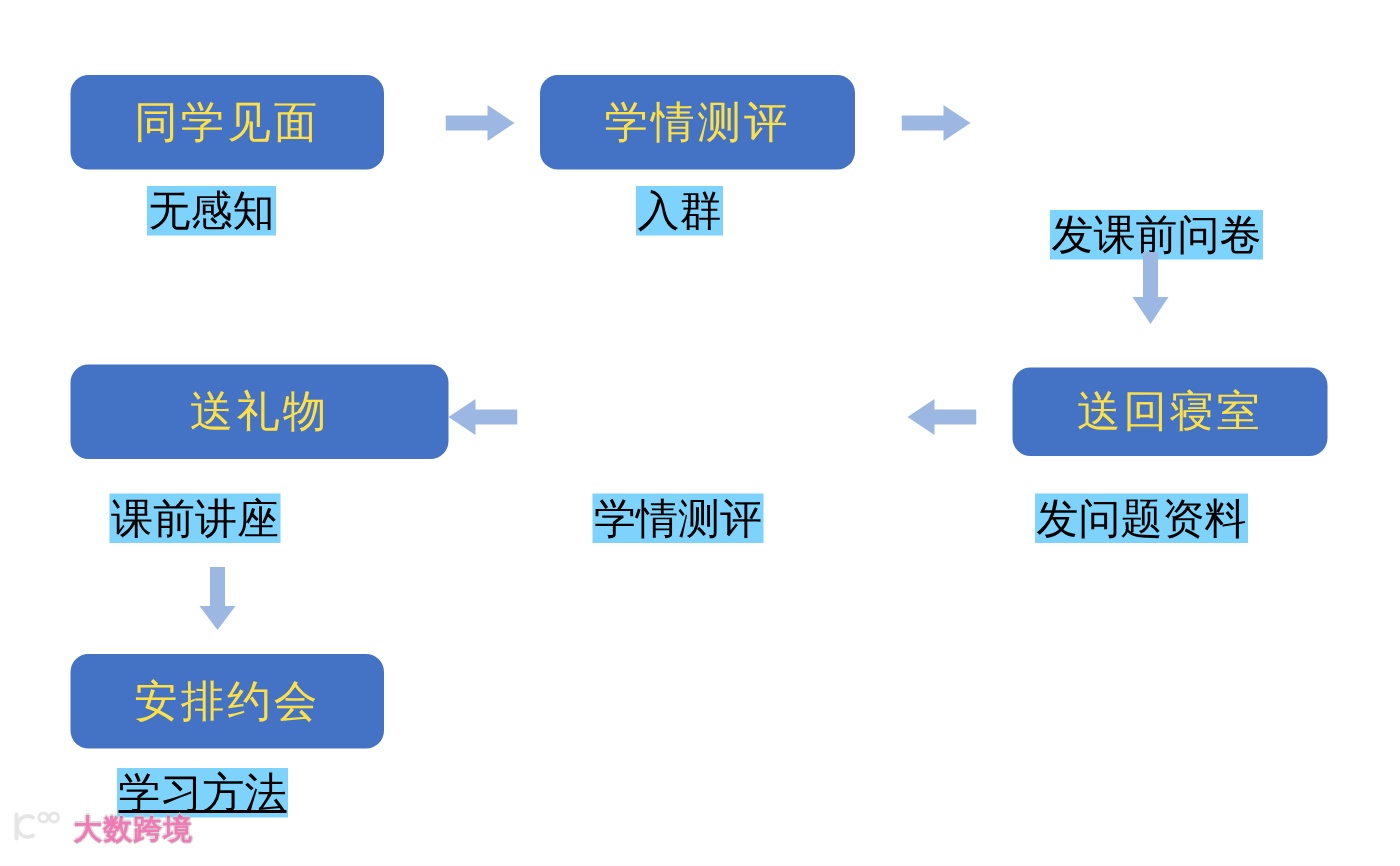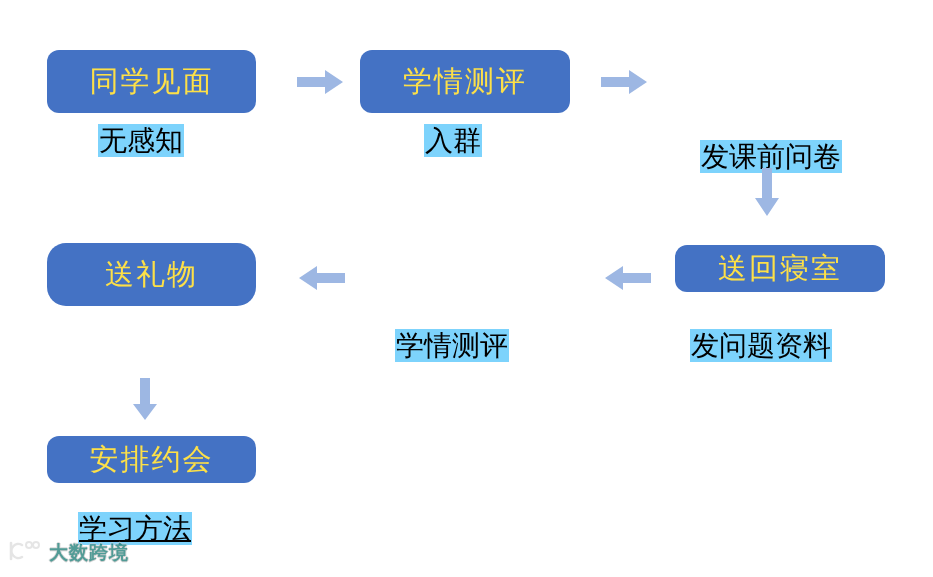--- a/index.html
+++ b/index.html
@@ -59,21 +59,21 @@
     display: flex;
     align-items: center;
     gap: 7px;
     opacity: 0.72;
     pointer-events: none;
   }
   #watermark .wm-logo { display: block; }
   #watermark .wm-text {
     font-size: 19px;
     font-weight: bold;
-    color: #0f766e;
+    color: #ec4899;
     letter-spacing: 1px;
     text-shadow:
       0 1px 0 #bdbdbd,
       1px 0 0 #cfcfcf,
       -1px 0 0 #cfcfcf,
       0 -1px 0 #cfcfcf;
     white-space: nowrap;
   }
 </style>
 </head>
@@ -110,21 +110,21 @@
   <div class="caption" style="left:700px; top:124px;margin-top:16px;">
     <span>发课前问卷</span>
   </div>
 
   <div class="arrow" style="left:752px; top:168px;">
     <svg width="30" height="50" viewBox="0 0 30 50" aria-hidden="true">
       <path d="M10 0 L20 0 L20 30 L27 30 L15 48 L3 30 L10 30 Z" fill="#9DB7E3"></path>
     </svg>
   </div>
 
-  <div class="node" style="left:675px; top:245px; width:210px; height:47px;">
+  <div class="node" style="left:675px; top:245px; width:210px; height:59px;">
     <span>送回寝室</span>
   </div>
   <div class="caption" style="left:690px; top:329px;">
     <span>发问题资料</span>
   </div>
 
   <div class="arrow" style="left:603px; top:264px;">
     <svg width="48" height="28" viewBox="0 0 48 28" aria-hidden="true">
       <path d="M48 9 L20 9 L20 2 L2 14 L20 26 L20 19 L48 19 Z" fill="#9DB7E3"></path>
     </svg>
@@ -133,31 +133,34 @@
   <div class="caption" style="left:395px; top:329px;">
     <span>学情测评</span>
   </div>
 
   <div class="arrow" style="left:297px; top:264px;">
     <svg width="48" height="28" viewBox="0 0 48 28" aria-hidden="true">
       <path d="M48 9 L20 9 L20 2 L2 14 L20 26 L20 19 L48 19 Z" fill="#9DB7E3"></path>
     </svg>
   </div>
 
-  <div class="node" style="left:47px; top:243px; width:209px; height:63px;border-radius:19px;">
+  <div class="node" style="left:47px; top:243px; width:252px; height:63px;">
     <span>送礼物</span>
+  </div>
+  <div class="caption" style="left:73px; top:329px;">
+    <span>课前讲座</span>
   </div>
 
   <div class="arrow" style="left:130px; top:378px;">
     <svg width="30" height="44" viewBox="0 0 30 44" aria-hidden="true">
       <path d="M10 0 L20 0 L20 26 L27 26 L15 42 L3 26 L10 26 Z" fill="#9DB7E3"></path>
     </svg>
   </div>
 
-  <div class="node" style="left:47px; top:436px; width:209px; height:47px;">
+  <div class="node" style="left:47px; top:436px; width:209px; height:63px;">
     <span>安排约会</span>
   </div>
   <div class="caption" style="left:78px; top:512px;text-decoration:underline;">
     <span>学习方法</span>
   </div>
 
   <div id="watermark">
     <span class="wm-logo">
       <svg width="34" height="22" viewBox="0 0 34 22" aria-hidden="true">
         <path d="M3 3 L3 19" stroke="#dcdcdc" stroke-width="2.6" fill="none" stroke-linecap="round"></path>

